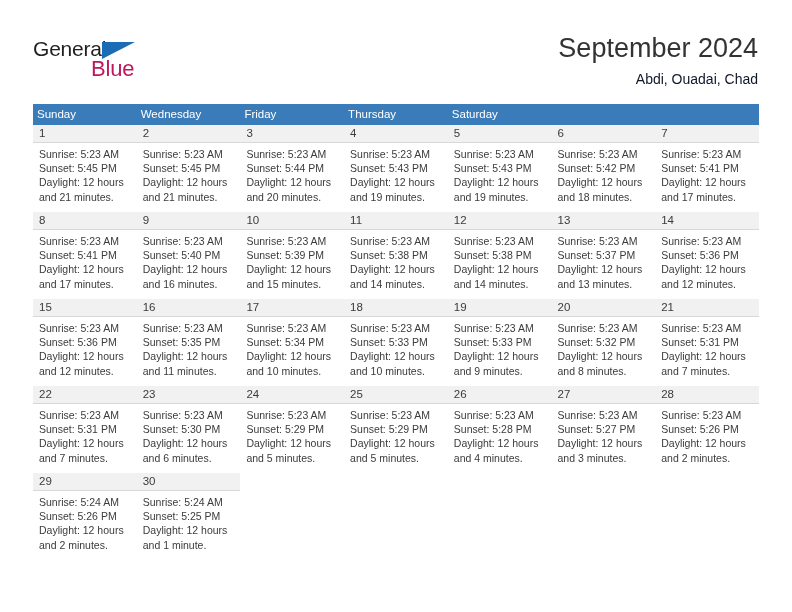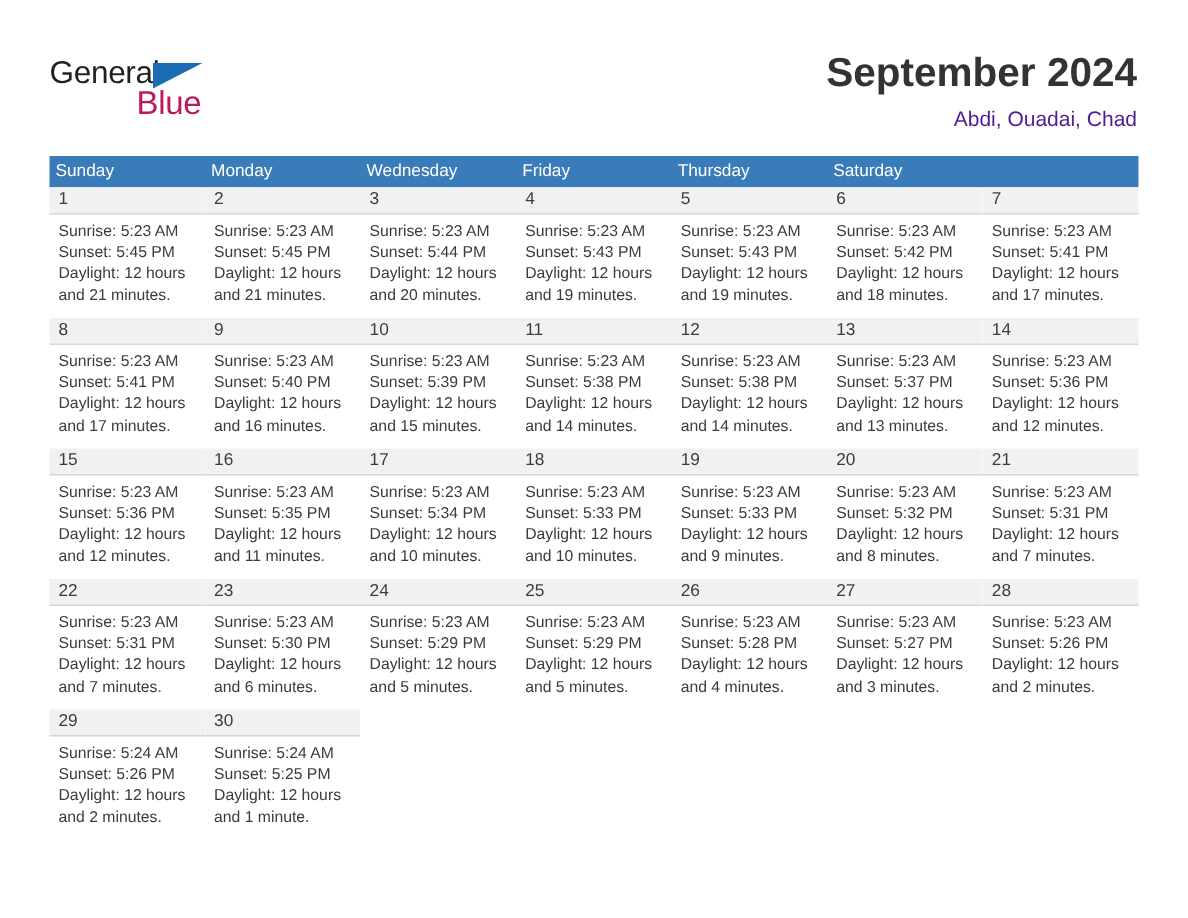--- a/index.html
+++ b/index.html
@@ -70,26 +70,26 @@
   .title-block {
     position: absolute;
     right: 34px;
     top: 32px;
     text-align: right;
   }
   .month-title {
     font-size: 27px;
     color: #333333;
     line-height: 32px;
-    font-weight: bold;
+    font-weight: normal;
     white-space: nowrap;
   }
   .location-sub {
     font-size: 14px;
-    color: #4c1d95;
+    color: #0f172a;
     line-height: 20px;
     margin-top: 5px;
     white-space: nowrap;
   }
 
   
   .calendar {
     position: absolute;
     left: 33px;
     top: 104px;
@@ -178,21 +178,20 @@
       <div class="month-title">September 2024</div>
       <div class="location-sub">Abdi, Ouadai, Chad</div>
     </div>
 
   </div>
 
   <div class="calendar">
 
     <div class="weekday-row">
       <div class="weekday-cell">Sunday</div>
-      <div class="weekday-cell">Monday</div>
       <div class="weekday-cell">Wednesday</div>
       <div class="weekday-cell">Friday</div>
       <div class="weekday-cell">Thursday</div>
       <div class="weekday-cell">Saturday</div>
     </div>
 
     <div class="week-row first">
       <div class="day-cell">
         <div class="daynum-bar">
             <span class="daynum">1</span>

